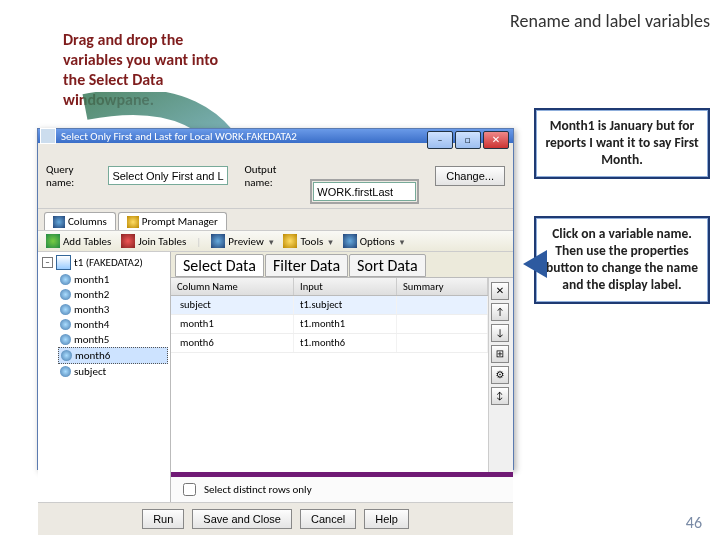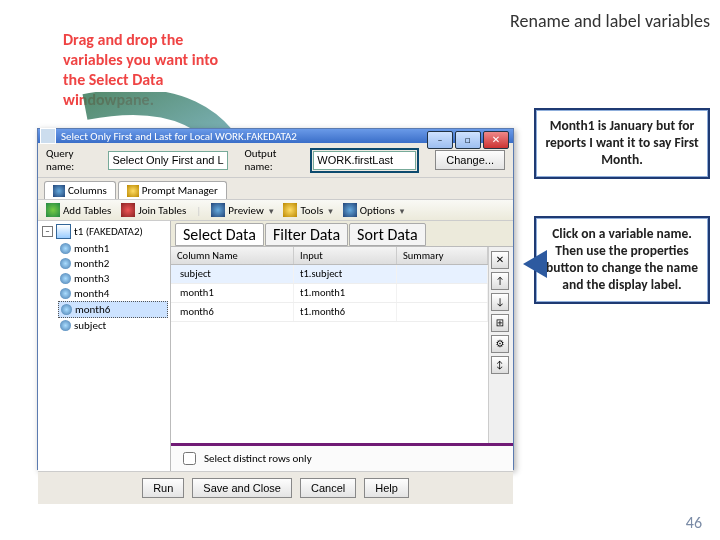--- a/index.html
+++ b/index.html
@@ -1,34 +1,34 @@
 <!DOCTYPE html>
 <html><head>
 <meta charset="utf-8">
 <style>
 body { margin:0; font-family:"Segoe UI",Calibri,sans-serif; font-size:12px; background:#fff; width:720px; height:540px; position:relative; overflow:hidden;}
 .title-right { position:absolute; top:10px; right:10px; font-size:18px; color:#333; }
-.instr-left { position:absolute; top:30px; left:63px; width:170px; font-size:16px; font-weight:bold; color:#ef4444; line-height:1.25;}
+.instr-left { position:absolute; top:30px; left:63px; width:170px; font-size:16px; font-weight:bold; color:#7f1d1d; line-height:1.25;}
 .note1, .note2 { position:absolute; right:10px; width:160px; background:#fff; border:2px solid #1f3a73; font-size:13.5px; font-weight:bold; text-align:center; padding:8px 6px; line-height:1.25; color:#222; box-shadow:0 0 0 1px #8faedb inset;}
 .note1 { top:108px; }
 .note2 { top:216px; }
 .page-num { position:absolute; bottom:8px; right:18px; color:#7a8ba6; font-size:16px; }
 
 .dialog { position:absolute; top:128px; left:37px; width:475px; height:340px; border:1px solid #5b7bb0; background:#f0f0f0; box-shadow:2px 2px 6px rgba(0,0,0,.3);}
 .titlebar { height:14px; background:linear-gradient(#6a9ae8,#3a6ec8); color:#fff; font-size:11px; display:flex; align-items:center; padding:0 2px; position:relative;}
 .titlebar .ticon { width:14px; height:14px; background:#cde; border:1px solid #fff; margin-right:5px;}
 .winbtns { position:absolute; right:4px; top:2px; display:flex; gap:2px;}
 .winbtn { width:24px; height:16px; border:1px solid #234; border-radius:2px; background:linear-gradient(#cfe2ff,#9dbff0); font-size:10px; text-align:center; line-height:15px; color:#234;}
 .winbtn.close { background:linear-gradient(#e88,#c33); color:#fff;}
 
 .row1 { display:flex; align-items:center; gap:16px; padding:4px 8px; background:#ece9e2; border-bottom:1px solid #ccc; font-size:11px;}
 .row1 input { height:17px; font-size:11px; border:1px solid #7a9; padding:0 3px;}
 .fld1 { width:112px; border:1px solid #999;}
 .fld2 { width:95px;}
-.fld2wrap { border:2px solid #0c4a6e; padding:1px; display:inline-block;}
+.fld2wrap { border:2px solid #a3a3a3; padding:1px; display:inline-block;margin-top:32px;}
 .btn { background:linear-gradient(#fdfdfd,#e4e4e4); border:1px solid #888; height:20px; padding:0 10px; font-size:11px;}
 
 .tabstrip { display:flex; gap:2px; padding:3px 6px 0; background:#ece9e2; font-size:11px;}
 .tab { background:#fff; border:1px solid #aaa; border-bottom:none; border-radius:3px 3px 0 0; padding:2px 8px; cursor:pointer; display:flex; gap:3px; align-items:center;}
 .tab .ic { width:12px; height:12px;}
 .toolbar2 { display:flex; align-items:center; gap:10px; padding:3px 8px; background:linear-gradient(#f9f9f5,#eceadb); border-top:1px solid #ccc; border-bottom:1px solid #ccc; font-size:11px;}
 .tb2item { display:flex; align-items:center; gap:3px; cursor:pointer;}
 .ic { display:inline-block; width:14px; height:14px; }
 .ic-green { background:radial-gradient(#7c4,#284);}
 .ic-red { background:radial-gradient(#e55,#822);}
@@ -55,21 +55,21 @@
 .grid { flex:1; }
 .ghead { display:flex; background:linear-gradient(#f4f4f4,#dedede); border-bottom:1px solid #bbb; font-size:10.5px;}
 .ghead div { padding:2px 6px; border-right:1px solid #ccc;}
 .gc1{width:110px;} .gc2{width:90px;} .gc3{flex:1;}
 .grow { display:flex; font-size:10.5px; border-bottom:1px solid #eee;}
 .grow div { padding:2px 6px; border-right:1px solid #f2f2f2;}
 .grow.sel { background:#e7f1ff;}
 .sidebtns { width:20px; display:flex; flex-direction:column; gap:3px; padding:4px 2px; background:#f0f0f0; border-left:1px solid #ccc;}
 .sq { width:16px; height:16px; border:1px solid #888; background:linear-gradient(#fff,#ddd); font-size:10px; text-align:center; line-height:15px;}
 
-.checkrow { padding:3px 8px; font-size:11px; background:#fbfbfb; border-top:3px solid #701a75; display:flex; align-items:center; gap:5px;}
+.checkrow { padding:3px 8px; font-size:11px; background:#fbfbfb; border-top:5px solid #701a75; display:flex; align-items:center; gap:5px;}
 .footer { display:flex; justify-content:center; gap:8px; padding:6px; background:#ece9e2; border-top:1px solid #ccc;}
 
 .arrow-note2 { position:absolute; top:250px; right:173px; width:0; height:0; border-top:14px solid transparent; border-bottom:14px solid transparent; border-right:24px solid #2d5aa0;}
 svg.curved { position:absolute; top:92px; left:55px; pointer-events:none;}
 </style>
 </head>
 <body>
 
 <div class="title-right">Rename and label variables</div>
 <div class="instr-left">Drag and drop the variables you want into the Select Data windowpane.</div>
@@ -162,20 +162,24 @@
               <span class="ticon-col"></span>
               <span>month2</span>
             </li>
             <li>
               <span class="ticon-col"></span>
               <span>month3</span>
             </li>
             <li>
               <span class="ticon-col"></span>
               <span>month4</span>
+            </li>
+            <li>
+              <span class="ticon-col"></span>
+              <span>month5</span>
             </li>
             <li class="sel">
               <span class="ticon-col"></span>
               <span>month6</span>
             </li>
             <li>
               <span class="ticon-col"></span>
               <span>subject</span>
             </li>
           </ul>

